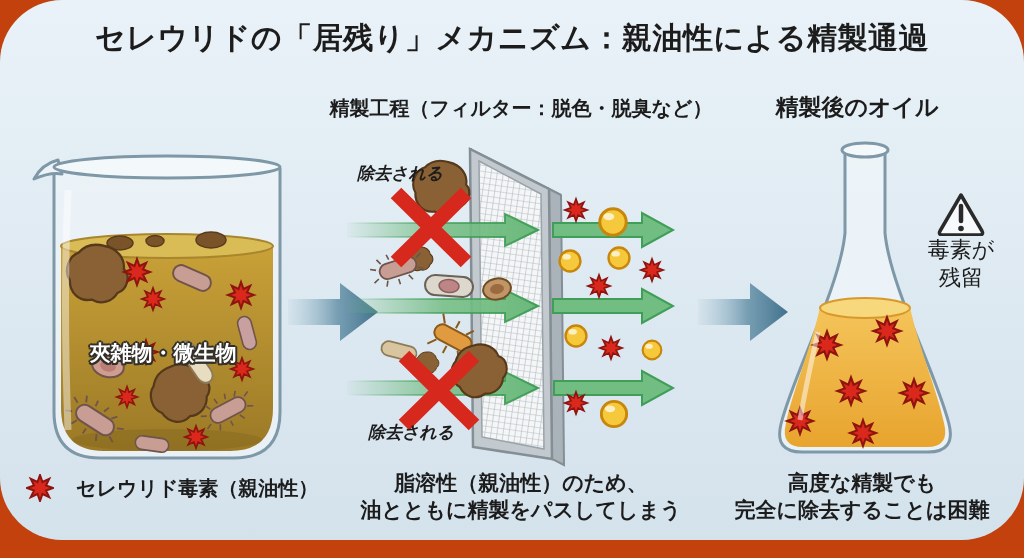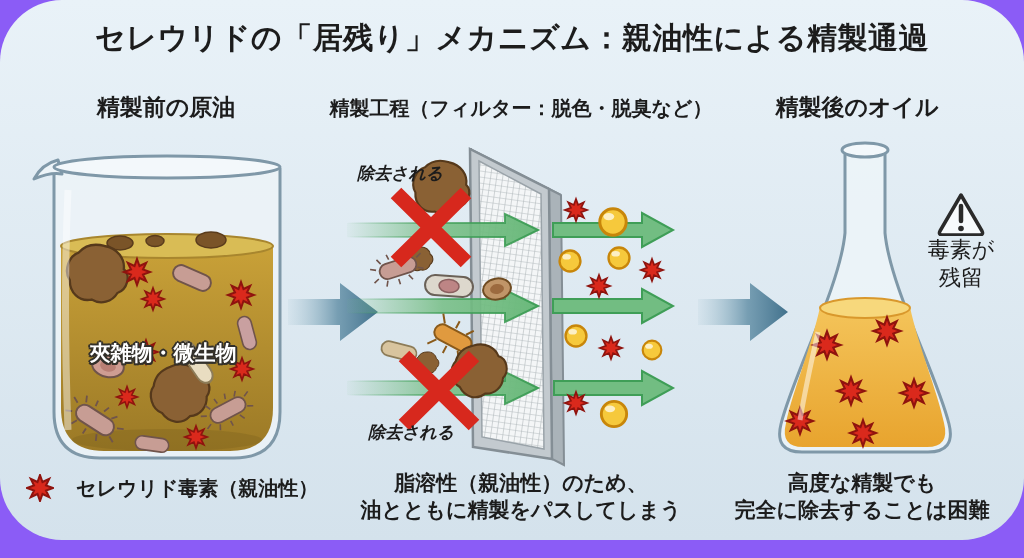--- a/index.html
+++ b/index.html
@@ -1,19 +1,19 @@
 <!DOCTYPE html>
 <html style="--card_bg_top: #e9f2f8; --card_bg_bottom: #d4e2ec; --text_dark: #1c1c1c; --toxin_red: #da291c; --oil_yellow: #f6c93c; --arrow_green: #72bd82; --arrow_blue: #41718c; --crude_gold: #c29a35; --refined_oil: #eeb23e; --blocked_red: #d7281d;"><head>
 <meta charset="utf-8">
 <style>
   html,body{margin:0;padding:0;background:#ffffff;}
   .stage{
     position:relative;width:1024px;height:558px;overflow:hidden;
     font-family:"DejaVu Sans","Liberation Sans",sans-serif;
-    background:#8b5cf6;
+    background:#c2410c;
   }
   .card{
     position:absolute;left:0;top:0;right:0;height:540px;
     border-radius:62px;
     background:linear-gradient(180deg,var(--card_bg_top,#e9f2f8) 0%,var(--card_bg_bottom,#d4e2ec) 100%);
   }
   .txt{position:absolute;color:var(--text_dark,#1c1c1c);font-weight:bold;white-space:nowrap;}
   .center{transform:translateX(-50%);text-align:center;}
   .title{top:18px;left:512px;font-size:30px;letter-spacing:0.5px;}
   .hdr{top:92px;font-size:23px;}
@@ -181,21 +181,20 @@
       <use href="#star" transform="translate(851,391) scale(1.05)" fill="#da291c" stroke="#8f130e" stroke-width="2"></use>
       <use href="#star" transform="translate(914,393) scale(1.05)" fill="#da291c" stroke="#8f130e" stroke-width="2"></use>
       <use href="#star" transform="translate(800,421) scale(1.0)" fill="#da291c" stroke="#8f130e" stroke-width="2"></use>
       <use href="#star" transform="translate(863,433) scale(1.0)" fill="#da291c" stroke="#8f130e" stroke-width="2"></use>
       <path d="M818,332 Q806,385 800,420" stroke="#ffffff" stroke-opacity="0.5" stroke-width="5" fill="none"></path>
     </g>
   </svg>
 
   <div class="txt title center">セレウリドの「居残り」メカニズム：親油性による精製通過</div>
 
-  <div class="txt hdr center" style="left:166px;">精製前の原油</div>
   <div class="txt hdr-mid center txt" style="left:521px;">精製工程（フィルター：脱色・脱臭など）</div>
   <div class="txt hdr center" style="left:857px;">精製後のオイル</div>
 
   <div class="txt beaker-label center">夾雑物・微生物</div>
 
   <div class="txt removed" style="left:357px;top:162px;">除去される</div>
   <div class="txt removed" style="left:368px;top:421px;">除去される</div>
 
   <div class="txt caption center" style="left:521px;top:470px;text-align:right;">脂溶性（親油性）のため、</div>
   <div class="txt caption center" style="left:521px;top:497px;">油とともに精製をパスしてしまう</div>

